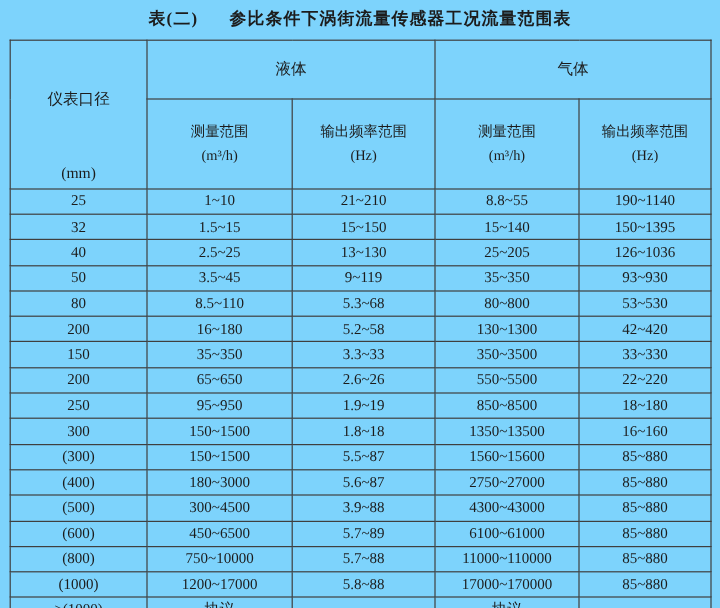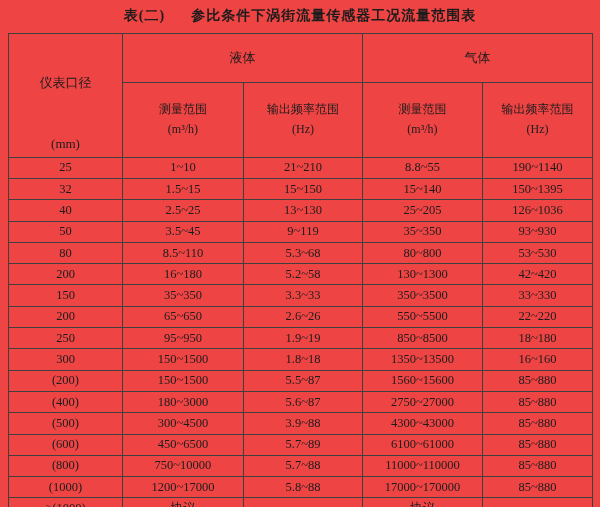--- a/index.html
+++ b/index.html
@@ -4,21 +4,21 @@
 <style>
   html, body {
     margin: 0;
     padding: 0;
     background: #ffffff;
   }
   #page {
     position: relative;
     width: 600px;
     height: 507px;
-    background: #ef4444;
+    background: #7dd3fc;
     font-family: "Liberation Serif", "DejaVu Serif", serif;
     color: #1c1c1c;
     overflow: hidden;
   }
   .title {
     text-align: center;
     padding-top: 7px;
     font-size: 14px;
     font-weight: bold;
     letter-spacing: 1px;
@@ -167,21 +167,21 @@
           <td>18~180</td>
         </tr>
         <tr>
           <td>300</td>
           <td>150~1500</td>
           <td>1.8~18</td>
           <td>1350~13500</td>
           <td>16~160</td>
         </tr>
         <tr>
-          <td>(200)</td>
+          <td>(300)</td>
           <td>150~1500</td>
           <td>5.5~87</td>
           <td>1560~15600</td>
           <td>85~880</td>
         </tr>
         <tr>
           <td>(400)</td>
           <td>180~3000</td>
           <td>5.6~87</td>
           <td>2750~27000</td>

